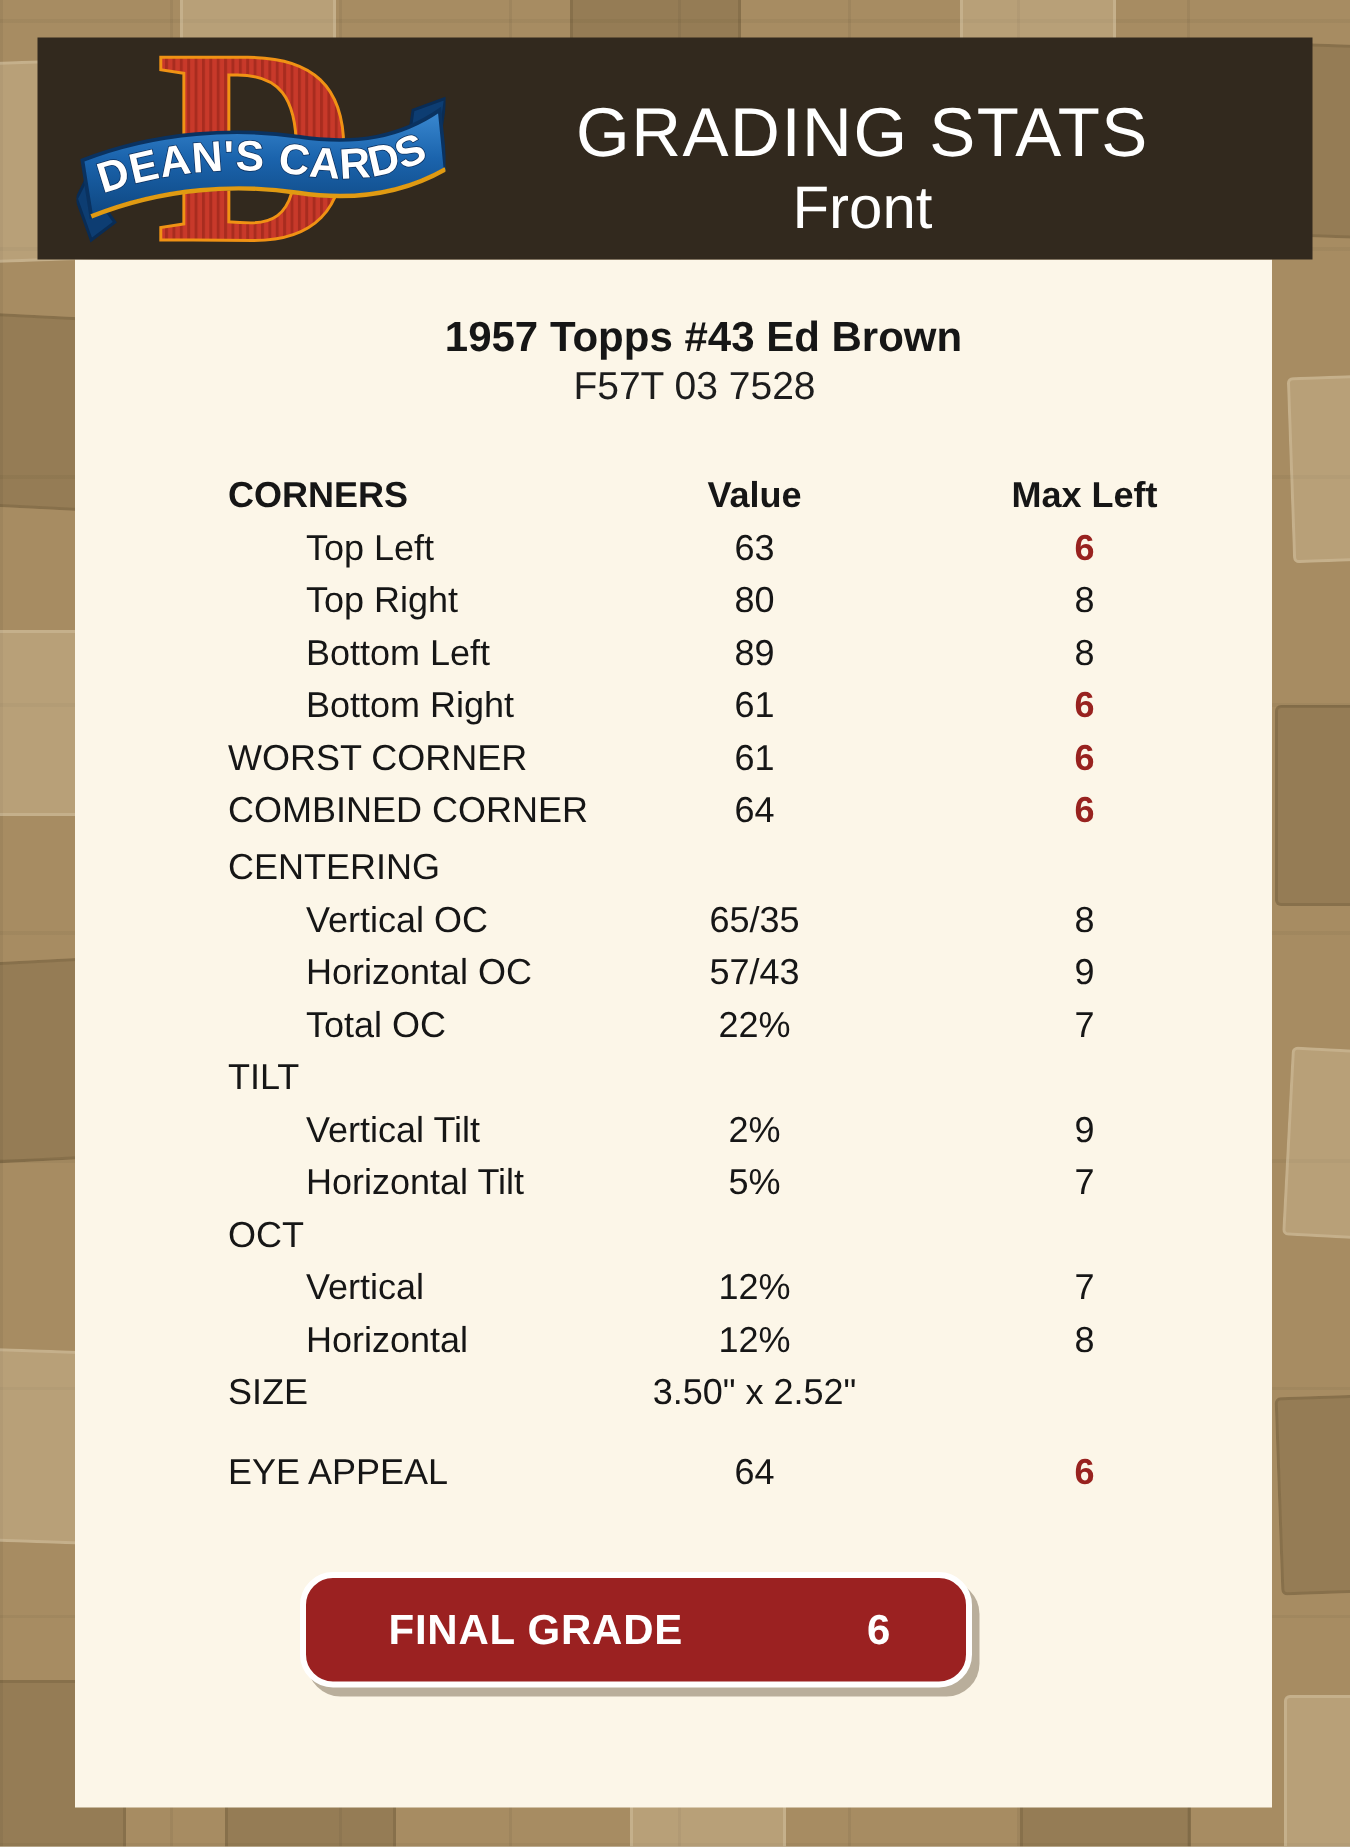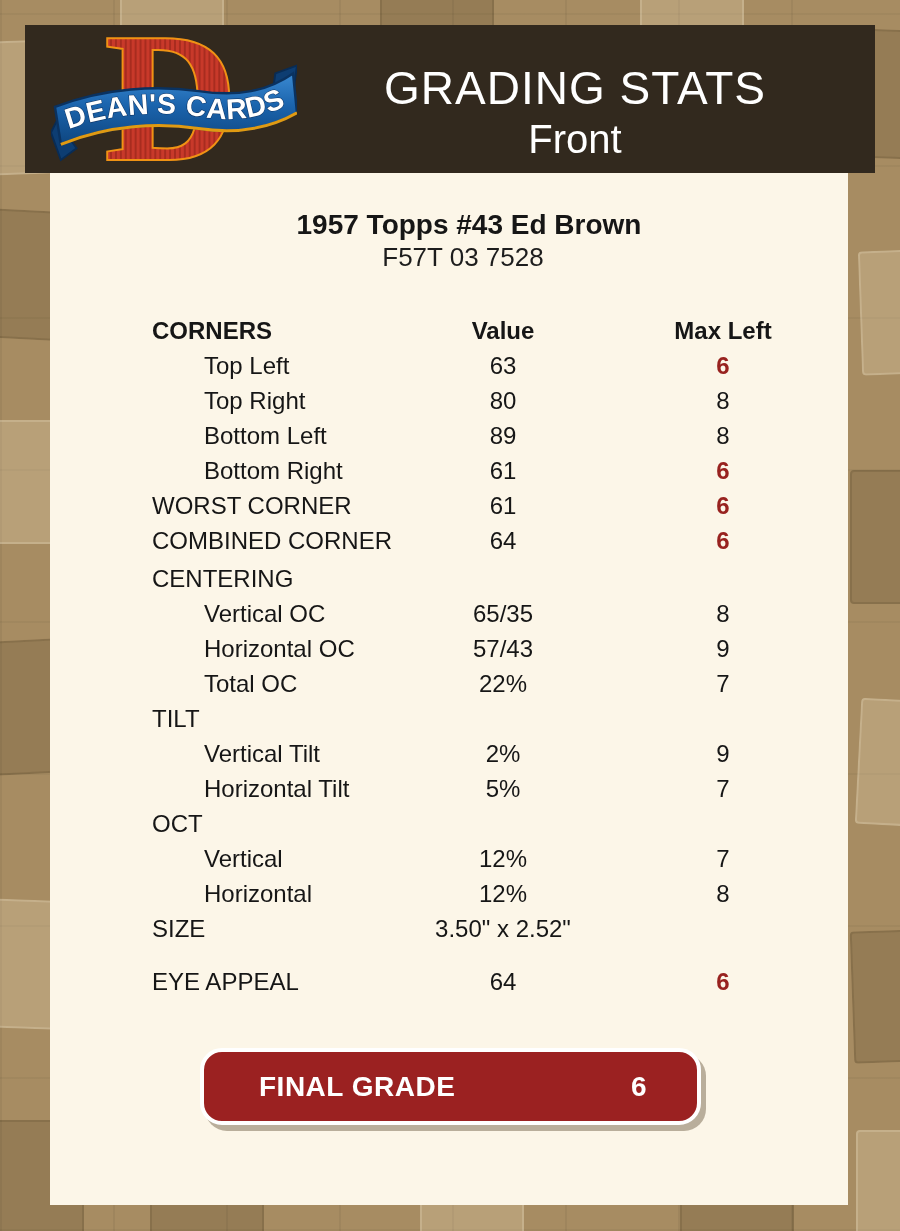--- a/index.html
+++ b/index.html
@@ -40,21 +40,21 @@
   .row{display:flex;height:35px;align-items:center;font-size:24px;color:#161616;}
   .row.head{font-weight:bold;}
   .row.section .c-label{font-weight:normal;}
   .row.indent .c-label{padding-left:52px;}
   .c-label{flex:1;white-space:nowrap;}
   .c-value{width:200px;text-align:center;padding-right:62px;box-sizing:border-box;white-space:nowrap;}
   .c-grade{width:178px;text-align:center;}
   .c-grade.red{color:var(--accent-red);font-weight:bold;}
 
   
-  .final{margin-left:150px;margin-top:49px;width:501px;height:77px;box-sizing:border-box;
+  .final{margin-left:150px;margin-top:49px;width:448px;height:77px;box-sizing:border-box;
     background:var(--button-red);border:4px solid #ffffff;border-radius:22px;
     box-shadow:5px 6px 0 #b9ae9b;
     display:flex;align-items:center;justify-content:space-between;
     padding:0 50px 0 55px;color:#ffffff;font-size:28px;font-weight:bold;letter-spacing:0.5px;}
 </style>
 </head>
 <body>
 
 <div class="page">
 

